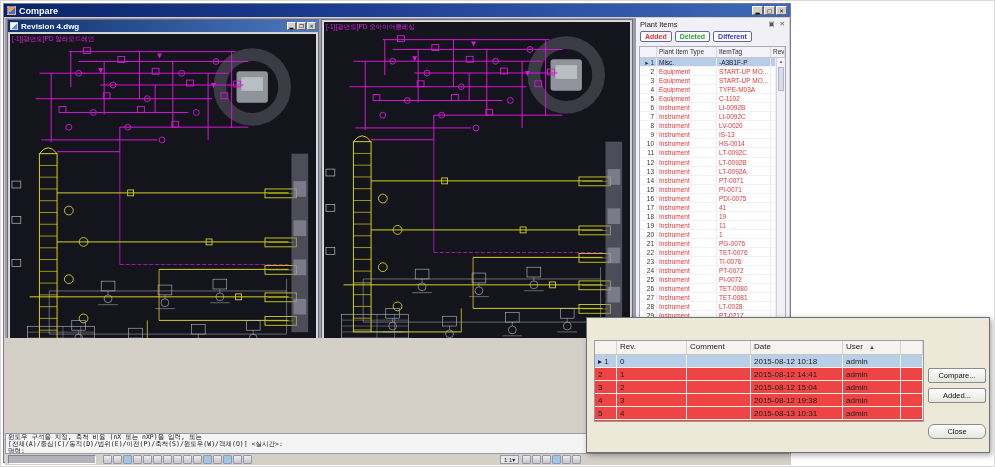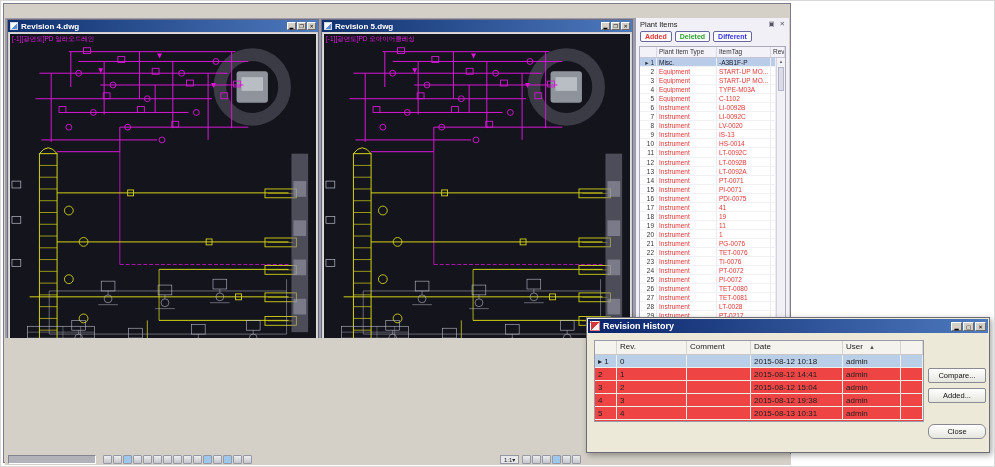--- a/index.html
+++ b/index.html
@@ -100,20 +100,29 @@
   .cmd-btn{position:absolute;left:341px;width:58px;height:15px;background:linear-gradient(#fefefe,#e6e6df);
            border:1px solid #8a8a94;border-radius:2px;font-size:7.5px;text-align:center;line-height:13px;color:#111;}
   #btn-compare{top:50px;} #btn-view{top:70px;} #btn-close{top:106px;border-radius:6px;}
 </style>
 </head>
 <body>
 
 <div class="screen">
 
   <div class="main-win">
+    <div class="titlebar main-titlebar">
+      <span class="app-icon"></span>
+      <span class="title-text">Compare</span>
+      <span class="tb-btns">
+        <span class="tb-btn">▂</span>
+        <span class="tb-btn">▢</span>
+        <span class="tb-btn">✕</span>
+      </span>
+    </div>
 
     <div class="mdi">
 
       <div class="child-win" id="viewer-left">
         <div class="titlebar child-titlebar">
           <span class="dwg-icon"></span>
           <span class="title-text">Revision 4.dwg</span>
           <span class="tb-btns">
             <span class="tb-btn sm">▂</span>
             <span class="tb-btn sm">❐</span>
@@ -275,29 +284,20 @@
             <span class="nav-btn">«</span>
             <span class="nav-btn">◀</span>
             <span class="nav-btn">▶</span>
             <span class="nav-btn">»</span>
             <span class="tab active">모형</span>
             <span class="tab">배치1</span>
           </div>
       </div>
 
       <div class="child-win" id="viewer-right">
-        <div class="titlebar child-titlebar">
-          <span class="dwg-icon"></span>
-          <span class="title-text">Revision 5.dwg</span>
-          <span class="tb-btns">
-            <span class="tb-btn sm">▂</span>
-            <span class="tb-btn sm">❐</span>
-            <span class="tb-btn sm">✕</span>
-          </span>
-        </div>
         <div class="cad-wrap">
             <svg viewBox="0 0 312 392" preserveAspectRatio="none">
               <rect width="312" height="392" fill="#14141d"></rect>
               <circle cx="247" cy="54" r="33" fill="none" stroke="#3b3b46" stroke-width="13"></circle>
               <rect x="231" y="38" width="32" height="32" rx="3" fill="#8e939c"></rect>
               <rect x="236" y="44" width="22" height="14" fill="#b9bdc4"></rect>
               <line x1="60" y1="18" x2="230" y2="18" stroke="#d916d9" stroke-width="1"></line>
               <line x1="70" y1="28" x2="243" y2="28" stroke="#d916d9" stroke-width="1"></line>
               <line x1="30" y1="40" x2="222" y2="40" stroke="#d916d9" stroke-width="1"></line>
               <line x1="92" y1="52" x2="238" y2="52" stroke="#d916d9" stroke-width="1"></line>
@@ -649,20 +649,25 @@
               </div>
             </div>
           <div class="pi-scroll">
             <span class="pi-up">▲</span>
             <span class="pi-thumb"></span>
           </div>
         </div>
       </div>
     </div>
 
+    <div class="console">
+      <div>윈도우 구석을 지정, 축척 비율 (nX 또는 nXP)을 입력, 또는</div>
+      <div>[전체(A)/중심(C)/동적(D)/범위(E)/이전(P)/축척(S)/윈도우(W)/객체(O)] &lt;실시간&gt;:</div>
+      <div>명령:</div>
+    </div>
 
     <div class="statusbar">
       <span class="coord-box"></span>
       <span id="sb-icons" style="display:flex;gap:1px;margin-left:6px;">
           <span class="sb-btn"></span>
           <span class="sb-btn"></span>
           <span class="sb-btn lit"></span>
           <span class="sb-btn"></span>
           <span class="sb-btn"></span>
           <span class="sb-btn"></span>
@@ -685,29 +690,20 @@
           <span class="sb-btn"></span>
           <span class="sb-btn"></span>
           <span class="sb-btn lit"></span>
           <span class="sb-btn"></span>
           <span class="sb-btn"></span>
         </span>
     </div>
   </div>
 
   <div class="dialog">
-    <div class="titlebar dlg-titlebar">
-      <span class="dlg-icon"></span>
-      <span class="title-text">Revision History</span>
-      <span class="tb-btns">
-        <span class="tb-btn">▂</span>
-        <span class="tb-btn">▢</span>
-        <span class="tb-btn">✕</span>
-      </span>
-    </div>
     <div class="dlg-table">
       <div class="rh-head">
         <span></span>
         <span>Rev.</span>
         <span>Comment</span>
         <span>Date</span>
         <span><i style="font-style:normal">User</i><i class="sort" style="font-style:normal">▲</i></span>
         <span></span>
       </div>
       <div id="rh-rows">

